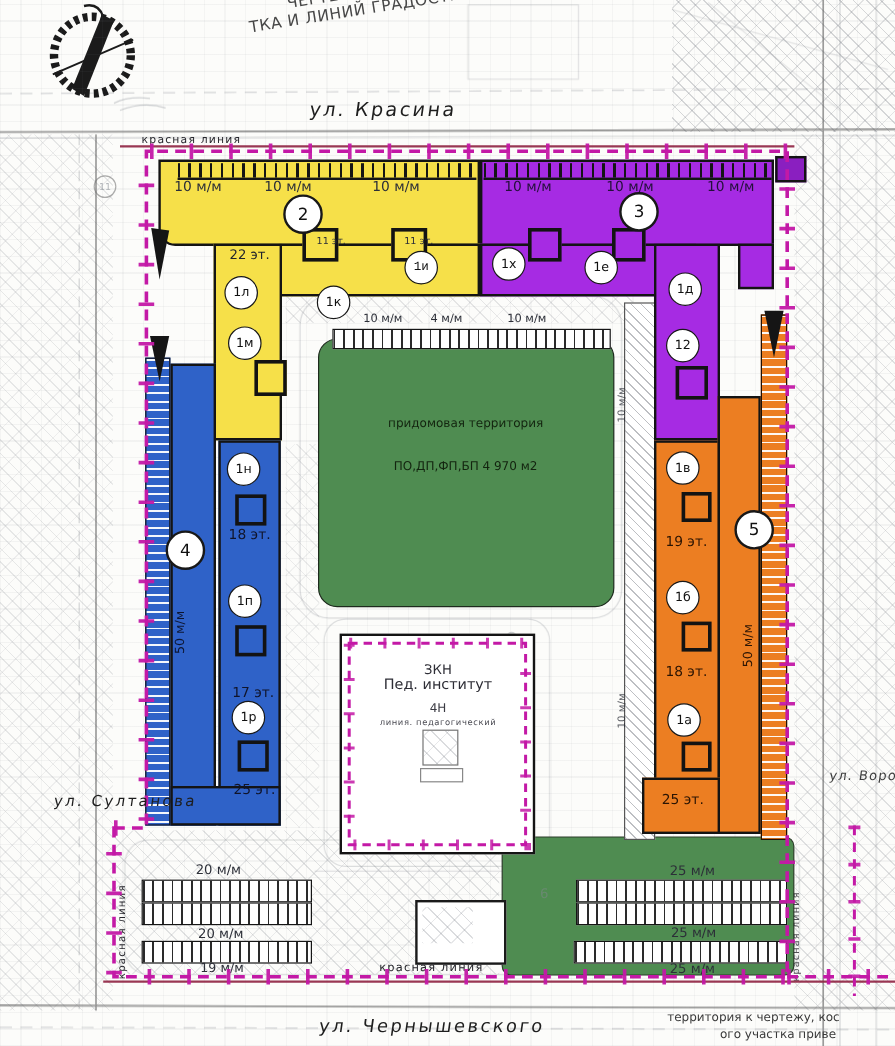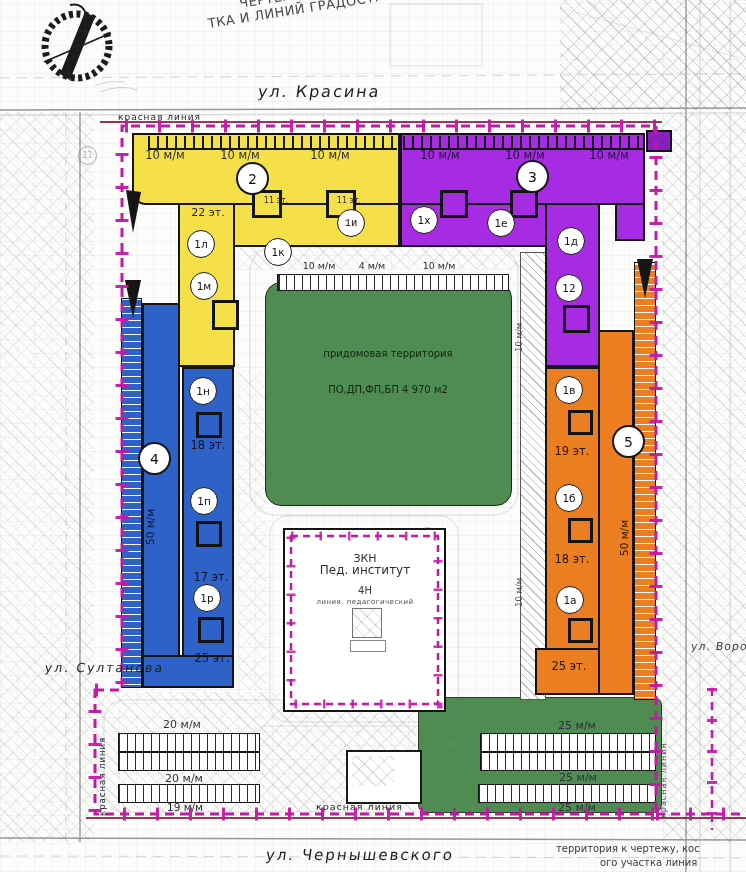--- a/index.html
+++ b/index.html
@@ -214,21 +214,21 @@
   <div class="prow" style="left:480px;top:752px;width:176px;height:19px;"></div>
   <div class="prow" style="left:478px;top:784px;width:178px;height:19px;"></div>
   <div class="lbl ctr" style="left:537px;top:719px;width:80px;font-size:11px;">25 м/м</div>
   <div class="lbl ctr" style="left:538px;top:771px;width:80px;font-size:11px;">25 м/м</div>
   <div class="lbl ctr" style="left:537px;top:801px;width:80px;font-size:11px;z-index:6;">25 м/м</div>
 
   <div class="abs" style="left:346px;top:750px;width:76px;height:54px;border:2px solid #1a1a1a;background:#fff;z-index:3;box-sizing:border-box;"></div>
   <div class="hatch" style="left:352px;top:756px;width:42px;height:30px;z-index:4;opacity:.9;"></div>
 
   <div class="lbl" style="left:556px;top:843px;font-size:10px;color:#3a3a3a;z-index:8;">территория к чертежу, кос</div>
-  <div class="lbl" style="left:600px;top:857px;font-size:10px;color:#3a3a3a;z-index:8;">ого участка линия</div>
+  <div class="lbl" style="left:600px;top:857px;font-size:10px;color:#3a3a3a;z-index:8;">ого участка приве</div>
 
   <svg id="fgsvg" width="746" height="872" viewBox="0 0 746 872">
     <g stroke="#8E2140" stroke-width="2" fill="none" opacity=".9">
       <line x1="100" y1="122" x2="662" y2="122"></line>
       <line x1="86" y1="818" x2="746" y2="818"></line>
     </g>
     <g fill="#151515">
       <polygon points="126,190 141,192 133,233"></polygon>
       <polygon points="125,280 141,280 133,318"></polygon>
       <polygon points="637,259 653,259 645,298"></polygon>

